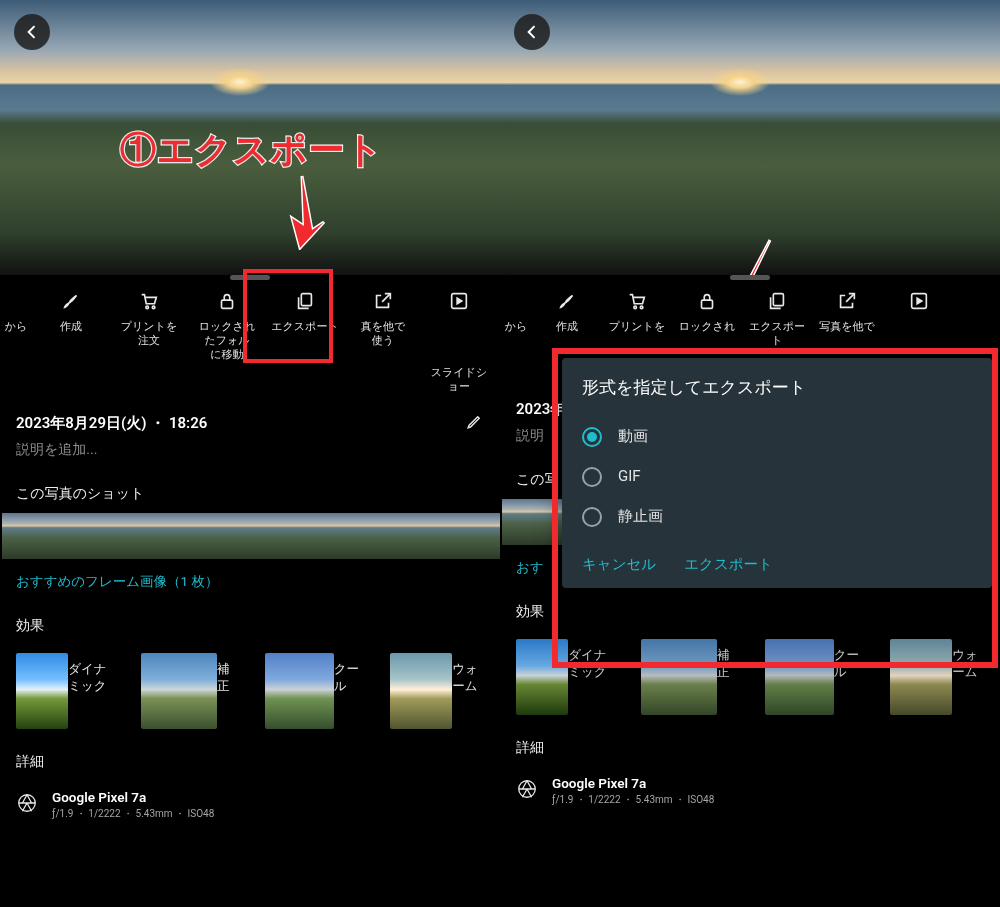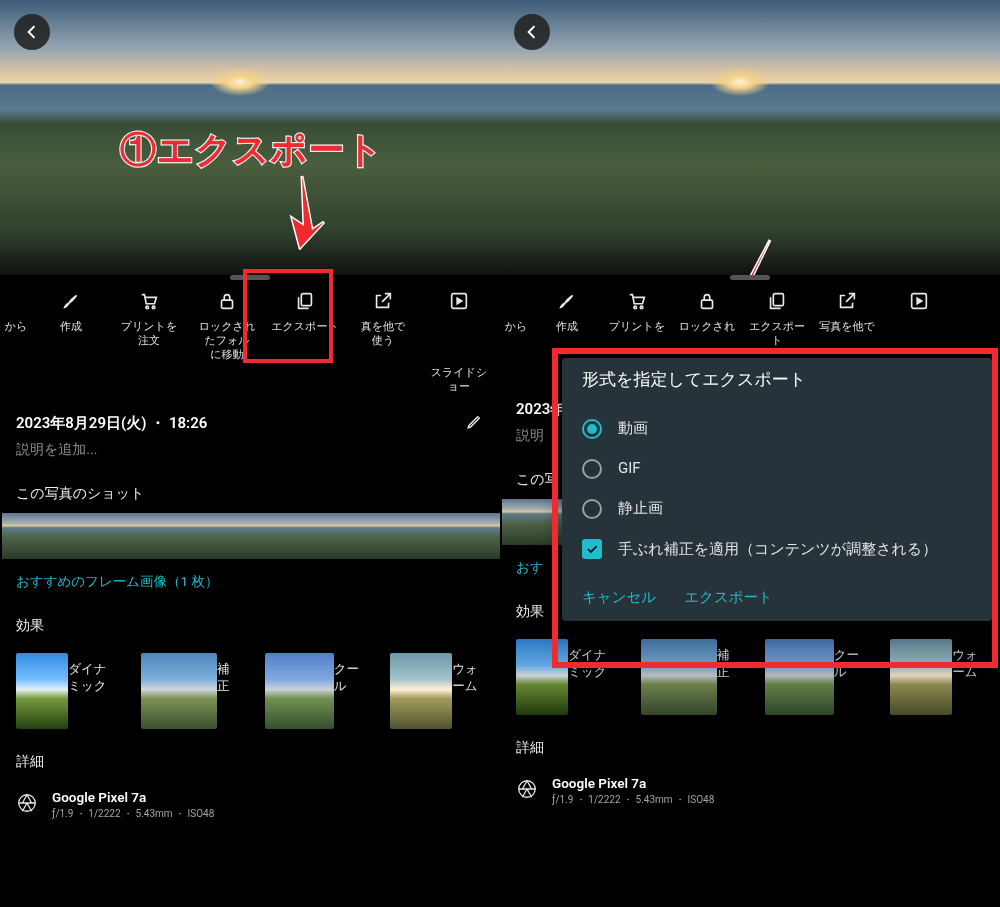--- a/index.html
+++ b/index.html
@@ -208,21 +208,21 @@
   .device-sub { font-size: 10px; color: #a5a5a5; margin-top: 2px; }
 
   
   .dialog {
     position: absolute;
     left: 62px;
     right: 8px;
     top: 358px;
     background: #27333a;
     border-radius: 4px;
-    padding: 10px 20px 14px;
+    padding: 18px 20px 14px;
     box-shadow: 0 8px 24px rgba(0,0,0,0.5);
   }
   .dialog-title { font-size: 17px; color: #fff; margin-bottom: 18px; }
   .radio-row, .check-row {
     display: flex;
     align-items: flex-start;
     gap: 16px;
     padding: 10px 0;
     cursor: pointer;
     font-size: 15px;
@@ -581,28 +581,20 @@
     </div>
     <div class="radio-row">
       <div class="radio"></div>
       <span>GIF</span>
     </div>
     <div class="radio-row">
       <div class="radio"></div>
       <span>静止画</span>
     </div>
 
-    <div class="check-row">
-      <div class="checkbox">
-        <svg viewBox="0 0 24 24">
-            <path d="M5 12l5 5L20 7"></path>
-          </svg>
-      </div>
-      <span class="check-label">手ぶれ補正を適用（コンテンツが調整される）</span>
-    </div>
 
     <div class="dialog-actions">
       <button class="dlg-btn">キャンセル</button>
       <button class="dlg-btn">エクスポート</button>
     </div>
   </div>
 
   <div class="screen2-dialog-highlight"></div>
 </div>
 

